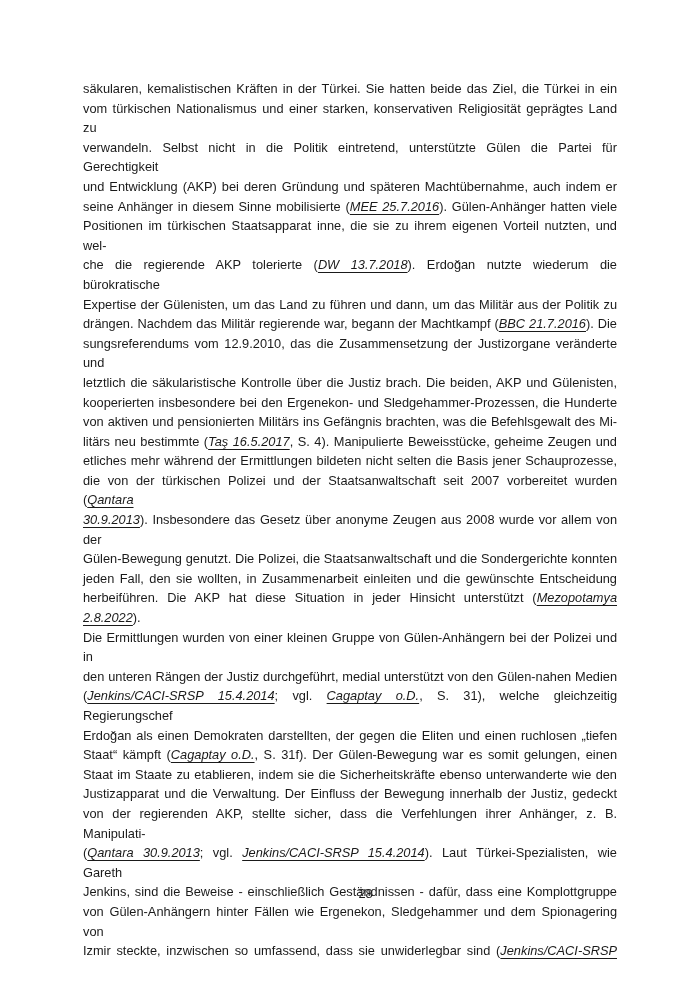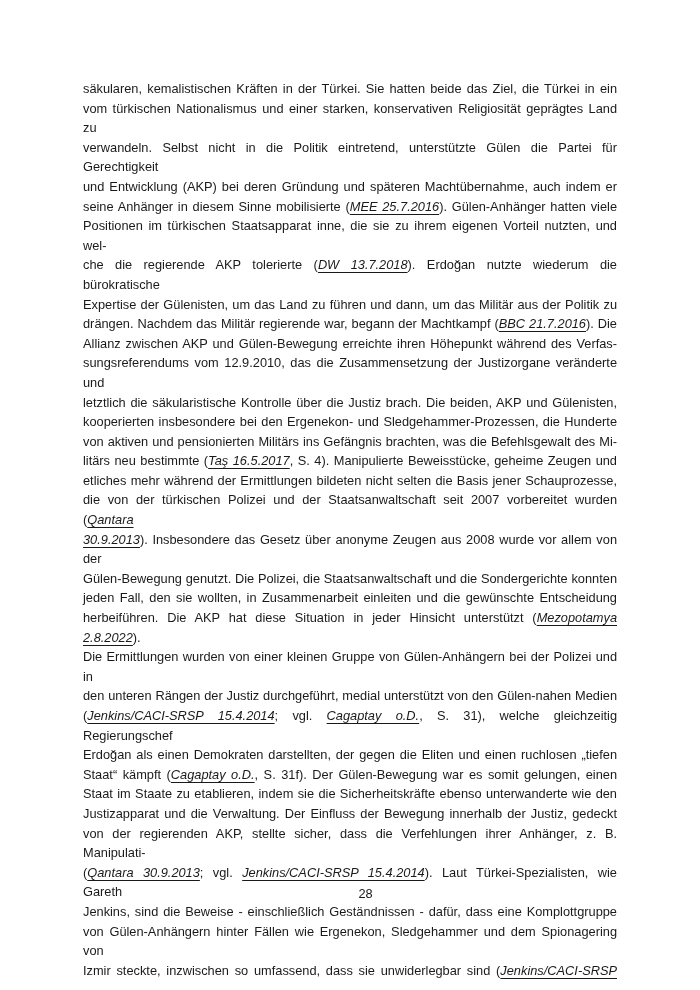--- a/index.html
+++ b/index.html
@@ -55,21 +55,20 @@
       <div class="block paragraph">
         <div class="line"><span>säkularen, kemalistischen Kräften in der Türkei. Sie hatten beide das Ziel, die Türkei in ein</span></div>
         <div class="line"><span>vom türkischen Nationalismus und einer starken, konservativen Religiosität geprägtes Land zu</span></div>
         <div class="line"><span>verwandeln. Selbst nicht in die Politik eintretend, unterstützte Gülen die Partei für Gerechtigkeit</span></div>
         <div class="line"><span>und Entwicklung (AKP) bei deren Gründung und späteren Machtübernahme, auch indem er</span></div>
         <div class="line"><span>seine Anhänger in diesem Sinne mobilisierte (</span><span class="cite">MEE 25.7.2016</span><span>). Gülen-Anhänger hatten viele</span></div>
         <div class="line"><span>Positionen im türkischen Staatsapparat inne, die sie zu ihrem eigenen Vorteil nutzten, und wel-</span></div>
         <div class="line"><span>che die regierende AKP tolerierte (</span><span class="cite">DW 13.7.2018</span><span>). Erdoğan nutzte wiederum die bürokratische</span></div>
         <div class="line"><span>Expertise der Gülenisten, um das Land zu führen und dann, um das Militär aus der Politik zu</span></div>
         <div class="line"><span>drängen. Nachdem das Militär regierende war, begann der Machtkampf (</span><span class="cite">BBC 21.7.2016</span><span>). Die</span></div>
-        <div class="line"><span>Allianz zwischen AKP und Gülen-Bewegung erreichte ihren Höhepunkt während des Verfas-</span></div>
         <div class="line"><span>sungsreferendums vom 12.9.2010, das die Zusammensetzung der Justizorgane veränderte und</span></div>
         <div class="line"><span>letztlich die säkularistische Kontrolle über die Justiz brach. Die beiden, AKP und Gülenisten,</span></div>
         <div class="line"><span>kooperierten insbesondere bei den Ergenekon- und Sledgehammer-Prozessen, die Hunderte</span></div>
         <div class="line"><span>von aktiven und pensionierten Militärs ins Gefängnis brachten, was die Befehlsgewalt des Mi-</span></div>
         <div class="line"><span>litärs neu bestimmte (</span><span class="cite">Taş 16.5.2017</span><span>, S. 4). Manipulierte Beweisstücke, geheime Zeugen und</span></div>
         <div class="line"><span>etliches mehr während der Ermittlungen bildeten nicht selten die Basis jener Schauprozesse,</span></div>
         <div class="line"><span>die von der türkischen Polizei und der Staatsanwaltschaft seit 2007 vorbereitet wurden (</span><span class="cite">Qantara</span></div>
         <div class="line"><span class="cite">30.9.2013</span><span>). Insbesondere das Gesetz über anonyme Zeugen aus 2008 wurde vor allem von der</span></div>
         <div class="line"><span>Gülen-Bewegung genutzt. Die Polizei, die Staatsanwaltschaft und die Sondergerichte konnten</span></div>
         <div class="line"><span>jeden Fall, den sie wollten, in Zusammenarbeit einleiten und die gewünschte Entscheidung</span></div>

